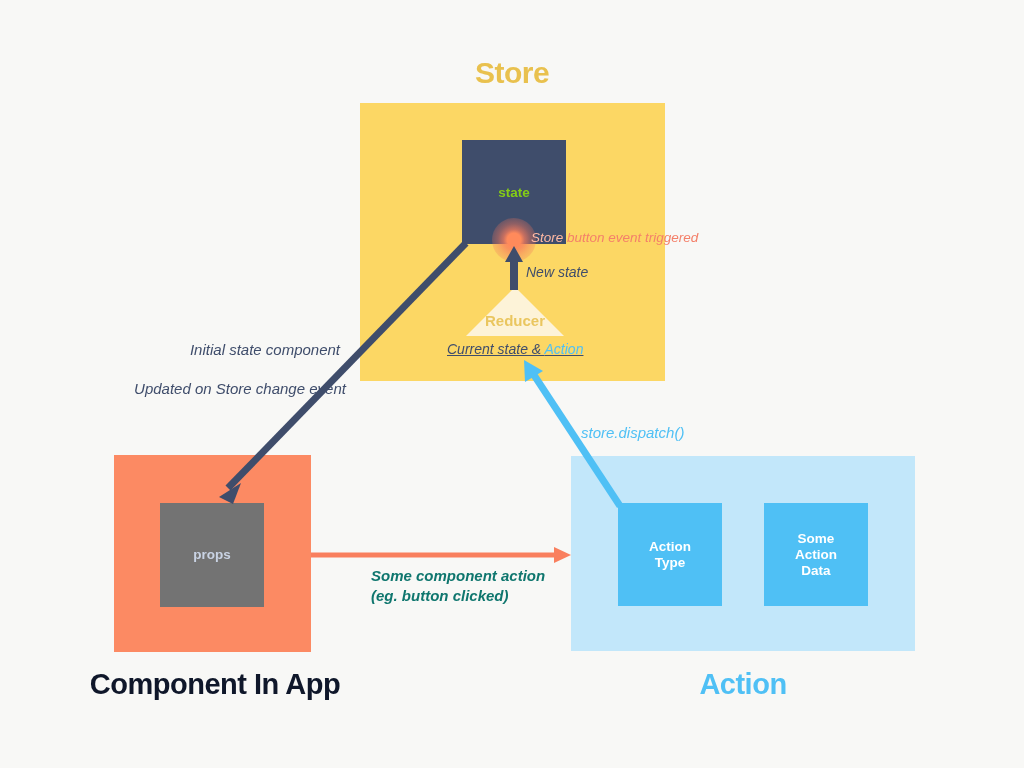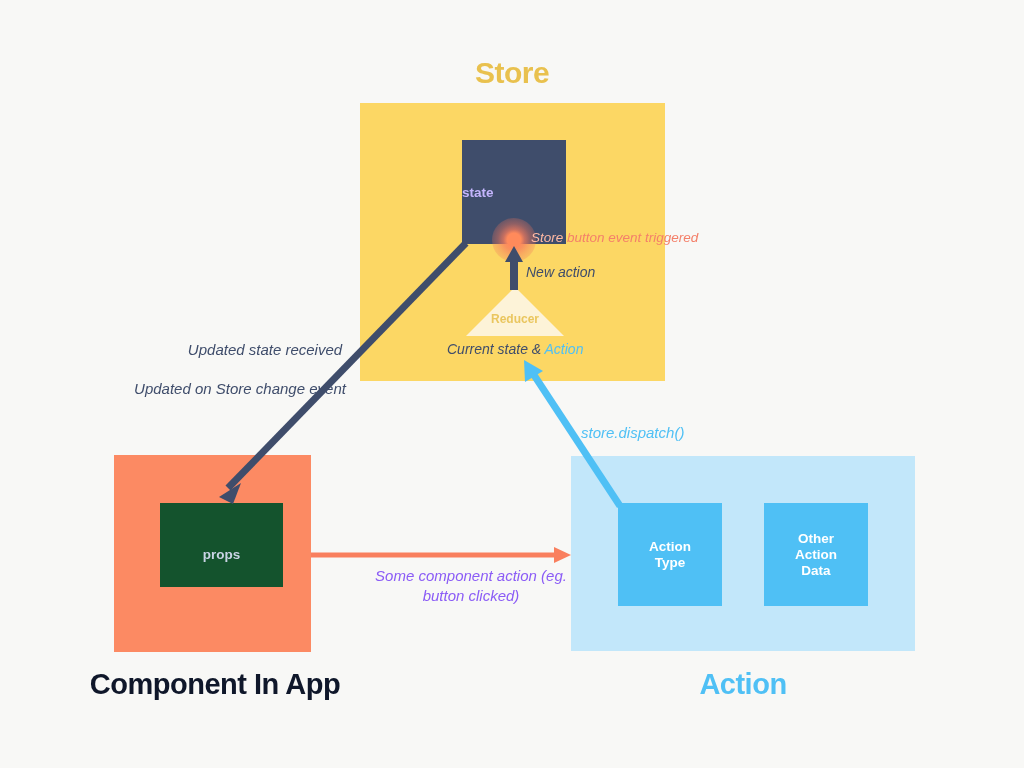--- a/index.html
+++ b/index.html
@@ -49,22 +49,22 @@
     background: #fcd764;
   }
   #state-box {
     left: 462px; top: 140px;
     width: 104px; height: 104px;
     background: #3f4d6b;
   }
   #state-label {
     position: absolute;
     left: 0; right: 0; top: 45px;
-    text-align: left;
-    color: #c4b5fd;
+    text-align: center;
+    color: #84cc16;
     font-size: 13.5px;
     font-weight: bold;
   }
 
   
   #pulse {
     left: 492px; top: 218px;
     width: 44px; height: 44px;
     border-radius: 50%;
     background: radial-gradient(circle,
@@ -82,21 +82,21 @@
     left: 466px; top: 287px;
     width: 0; height: 0;
     border-left: 49px solid transparent;
     border-right: 49px solid transparent;
     border-bottom: 49px solid #fdf3d8;
   }
   #reducer-label {
     left: 455px; top: 312px;
     width: 120px;
     text-align: center;
-    font-size: 12px;
+    font-size: 15px;
     font-weight: bold;
     color: #eac65f;
   }
 
   
   .italic-txt {
     font-family: "Liberation Sans", sans-serif;
     font-style: italic;
     white-space: nowrap;
   }
@@ -108,20 +108,21 @@
   #store-change-text .hl { color: #ffb9a3; }
   #new-state-text {
     left: 526px; top: 264px;
     font-size: 14px;
     color: #3f4d6b;
   }
   #current-state-text {
     left: 447px; top: 341px;
     font-size: 14px;
     color: #3f4d6b;
+    text-decoration: underline;
   }
   #current-state-text .act { color: #4fc0f5; font-style: italic; }
 
   
   #initial-state-text {
     left: 120px; top: 341px;
     width: 290px;
     text-align: center;
     font-size: 15px;
     color: #3f4d6b;
@@ -137,23 +138,22 @@
   }
 
   
   #component-box {
     left: 114px; top: 455px;
     width: 197px; height: 197px;
     background: #fc8a63;
   }
   #props-box {
     left: 160px; top: 503px;
-    width: 104px; height: 84px;
-    background: #14532d;
-    padding-left: 19px;
+    width: 104px; height: 104px;
+    background: #737373;
   }
   #props-label {
     position: absolute;
     left: 0; right: 0; top: 44px;
     text-align: center;
     color: #c9d3e4;
     font-size: 13.5px;
     font-weight: bold;
   }
 
@@ -183,25 +183,26 @@
 
   
   #dispatch-label {
     left: 581px; top: 424px;
     font-size: 15px;
     color: #4fc0f5;
   }
   #some-component-label {
     left: 371px; top: 566px;
     width: 200px;
-    text-align: center;
+    text-align: left;
     font-size: 15px;
     line-height: 20px;
-    color: #8b5cf6;
+    color: #0f766e;
     white-space: normal;
+    font-weight: bold;
   }
 
   
   #arrows {
     left: 0; top: 0;
     width: 1024px; height: 768px;
     pointer-events: none;
   }
 </style>
 </head>
@@ -217,41 +218,41 @@
   <div class="abs" id="reducer-label">Reducer</div>
 
   <div class="abs" id="state-box">
     <div id="state-label">state</div>
   </div>
 
   <div class="abs" id="pulse"></div>
 
   <div class="abs italic-txt" id="store-change-text"><span class="hl">Store</span><span> button event triggered</span></div>
 
-  <div class="abs italic-txt" id="new-state-text">New action</div>
+  <div class="abs italic-txt" id="new-state-text">New state</div>
 
   <div class="abs italic-txt" id="current-state-text"><span>Current state &amp; </span><span class="act">Action</span></div>
 
-  <div class="abs italic-txt" id="initial-state-text">Updated state received</div>
+  <div class="abs italic-txt" id="initial-state-text">Initial state component</div>
   <div class="abs italic-txt" id="updated-text">Updated on Store change event</div>
 
   <div class="abs" id="component-box">
     <div class="abs" id="props-box" style="left:46px; top:48px;">
       <div id="props-label">props</div>
     </div>
   </div>
   <div class="abs section-title" id="component-title">Component In App</div>
 
   <div class="abs" id="action-box">
     <div class="action-inner" id="action-type-box">
       <span>Action
 Type</span>
     </div>
     <div class="action-inner" id="other-action-box">
-      <span>Other
+      <span>Some
 Action
 Data</span>
     </div>
   </div>
   <div class="abs section-title" id="action-title">Action</div>
 
   <div class="abs italic-txt" id="dispatch-label">store.dispatch()</div>
   <div class="abs italic-txt" id="some-component-label">Some component action (eg. button clicked)</div>
 
   <svg class="abs" id="arrows" viewBox="0 0 1024 768">

